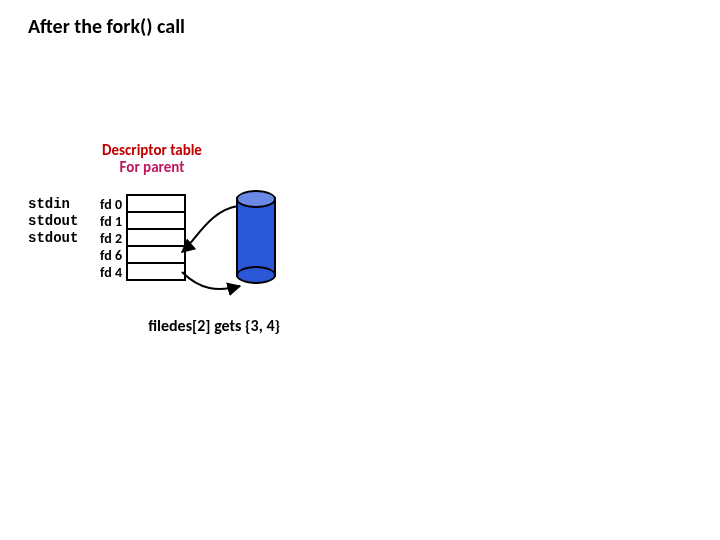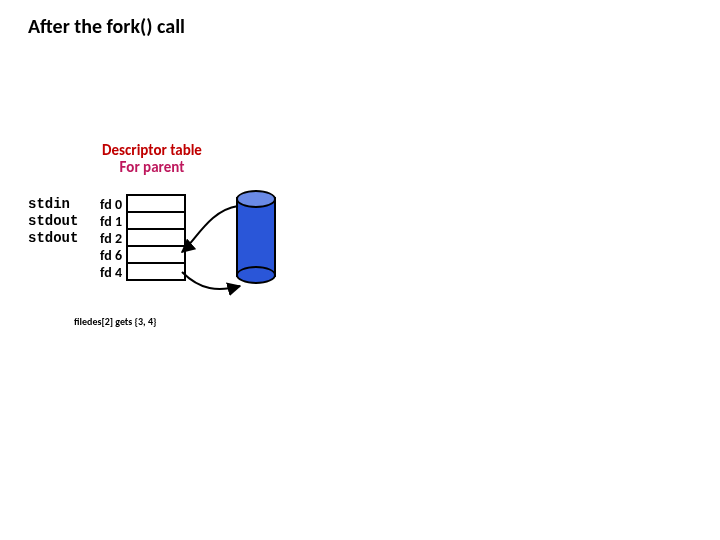--- a/index.html
+++ b/index.html
@@ -104,25 +104,25 @@
   .arrows {
     position: absolute;
     left: 0; top: 0;
     width: 720px; height: 540px;
     pointer-events: none;
   }
 
   
   .caption {
     position: absolute;
-    left: 74px;
+    left: 80px;
     top: 316px;
     width: 200px;
-    text-align: left;
-    font-size: 10px;
+    text-align: right;
+    font-size: 16px;
     font-weight: 700;
     line-height: 1.2;
   }
 </style>
 </head>
 <body>
 
 <div class="title">After the fork() call</div>
 
 <div class="dt-heading">

